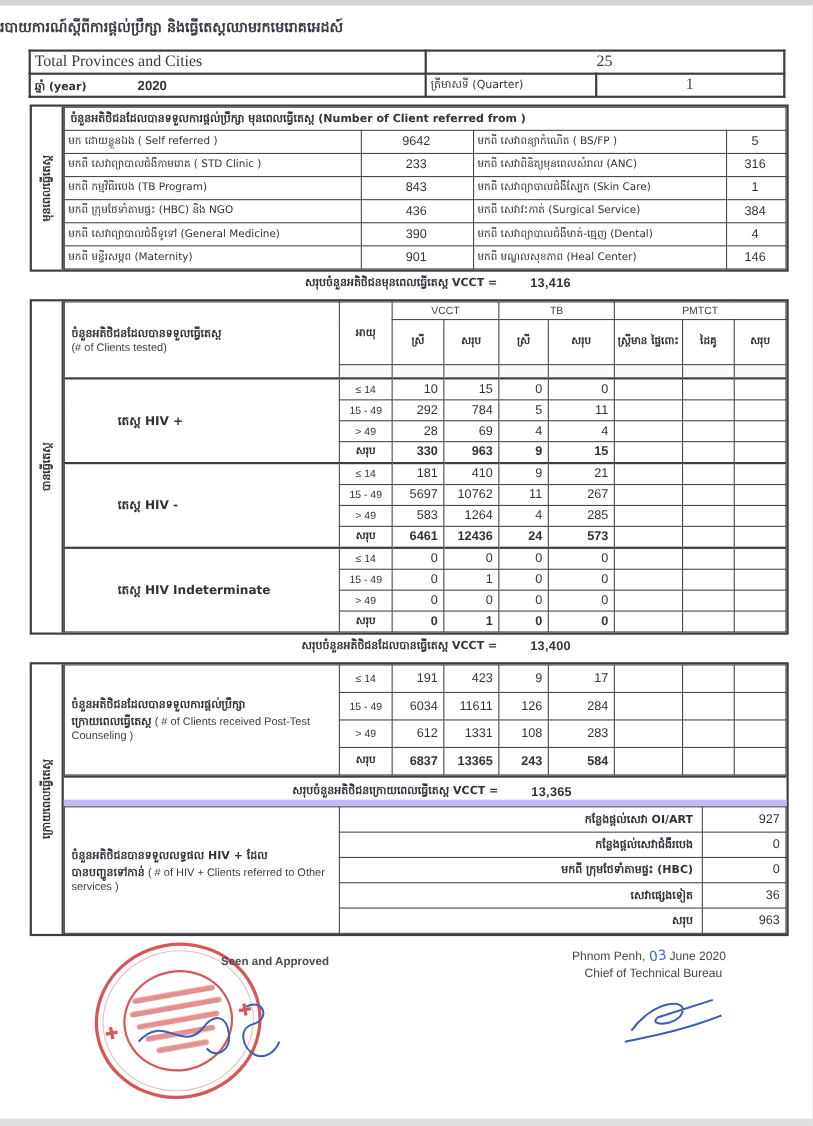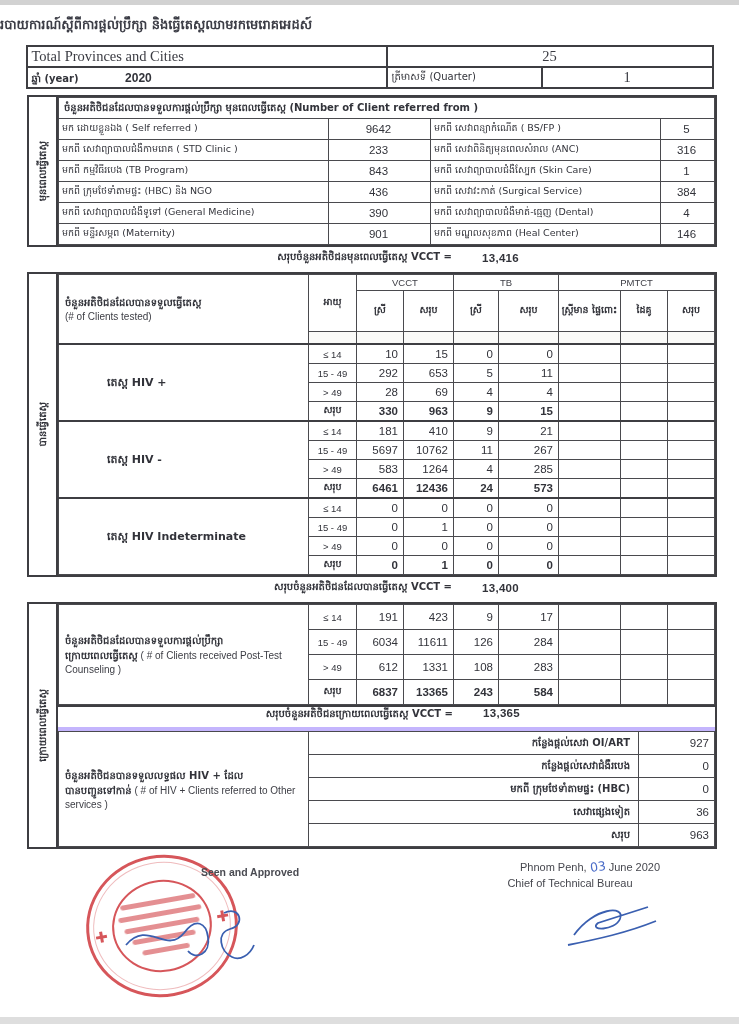--- a/index.html
+++ b/index.html
@@ -53,21 +53,21 @@
   .grid .gname{padding-left:48px;font-size:11px;}
   .grid .age{text-align:center;height:18px;font-size:9.5px;}
   .grid .num{text-align:right;padding-right:5px;font-size:11.5px;font-family:"Liberation Sans",sans-serif;}
   .grid .gtop td{border-top:2px solid #3e3e42;}
   .grid .sum{font-weight:bold;}
 
   
   .s3content{flex:1;display:flex;flex-direction:column;}
   .a3 td{height:24px;}
   .a3 .desc{padding:4px 6px;font-size:10px;vertical-align:middle;}
-  .innertotal{display:flex;align-items:flex-start;height:20px;border-top:2px solid #3e3e42;border-bottom:4px solid #c4b5fd;}
+  .innertotal{display:flex;align-items:flex-end;height:20px;border-top:2px solid #3e3e42;border-bottom:6px solid #c4b5fd;}
   .innertotal .tlabel{width:395px;}
   .b3 td{height:20px;border:1px solid #4a4a4e;font-size:10px;}
   .b3 .desc{padding:4px 6px;vertical-align:middle;}
   .b3 .rlab{text-align:right;padding-right:8px;font-size:10px;}
   .b3 .num{text-align:right;padding-right:5px;font-size:11.5px;font-family:"Liberation Sans",sans-serif;}
 
   
   .footer{position:relative;height:160px;margin-top:4px;}
   .stamp{position:absolute;left:86px;top:2px;width:152px;height:142px;transform:rotate(-10deg);
          mix-blend-mode:multiply;opacity:.9;}
@@ -78,21 +78,21 @@
   .stx{position:absolute;left:38px;right:38px;height:5px;background:#d24348aa;border-radius:3px;filter:blur(.7px);}
   .cross{position:absolute;width:11px;height:11px;}
   .cross i{position:absolute;background:#d24348;display:block;}
   .cross i.v{left:4px;top:0;width:3px;height:11px;}
   .cross i.h{left:0;top:4px;width:11px;height:3px;}
   .approved{position:absolute;left:150px;top:12px;width:200px;text-align:center;
             font-size:10.5px;font-weight:bold;color:#4a4b52;line-height:1.5;}
   .sig{position:absolute;}
   .dateline{position:absolute;left:470px;top:6px;width:240px;text-align:center;font-size:11px;color:#46474e;}
   .day{color:#4a6cc8;font-size:12.5px;display:inline-block;transform:rotate(-8deg);font-family:"DejaVu Sans",sans-serif;}
-  .bureau{position:absolute;left:450px;top:24px;width:240px;text-align:center;font-size:11px;color:#46474e;}
+  .bureau{position:absolute;left:474px;top:24px;width:240px;text-align:center;font-size:11px;color:#46474e;}
 </style>
 </head>
 <body>
 
 <div class="page">
   <div class="scan-top"></div>
 
   <div class="title1 k">របាយការណ៍ស្តីពីការផ្តល់ប្រឹក្សា និងធ្វើតេស្តឈាមរកមេរោគអេដស៍</div>
 
   <table class="summary">
@@ -230,21 +230,21 @@
         <td class="num">15</td>
         <td class="num">0</td>
         <td class="num">0</td>
         <td></td>
             <td></td>
             <td></td>
       </tr>
       <tr>
         <td class="age">15 - 49</td>
         <td class="num">292</td>
-        <td class="num">653</td>
+        <td class="num">784</td>
         <td class="num">5</td>
         <td class="num">11</td>
         <td></td>
             <td></td>
             <td></td>
       </tr>
       <tr>
         <td class="age">&gt; 49</td>
         <td class="num">28</td>
         <td class="num">69</td>

